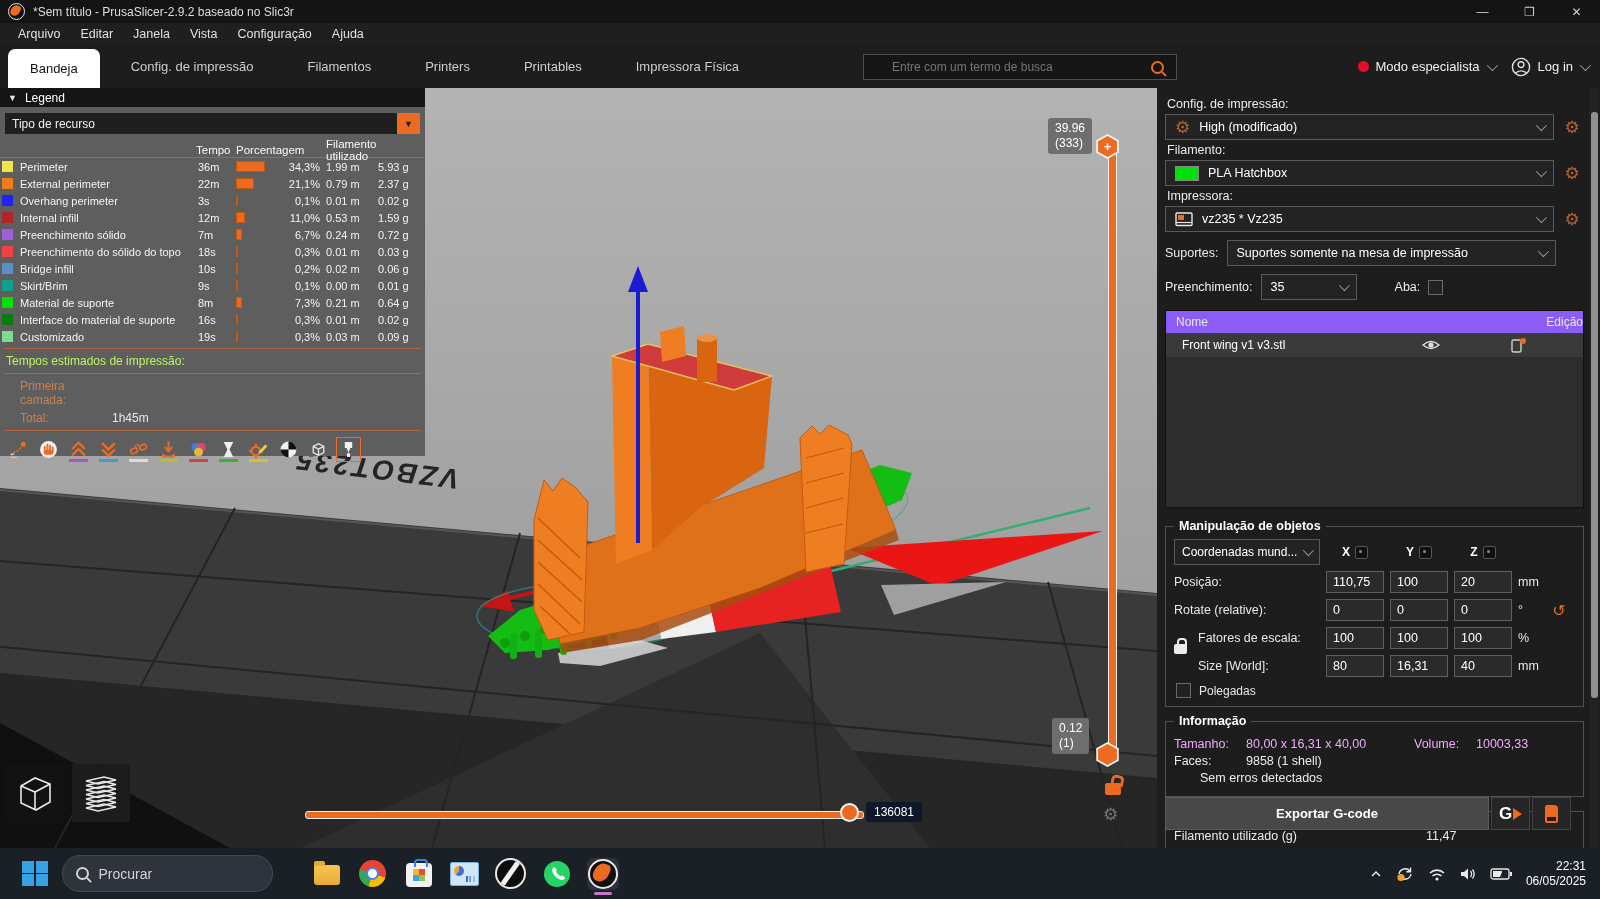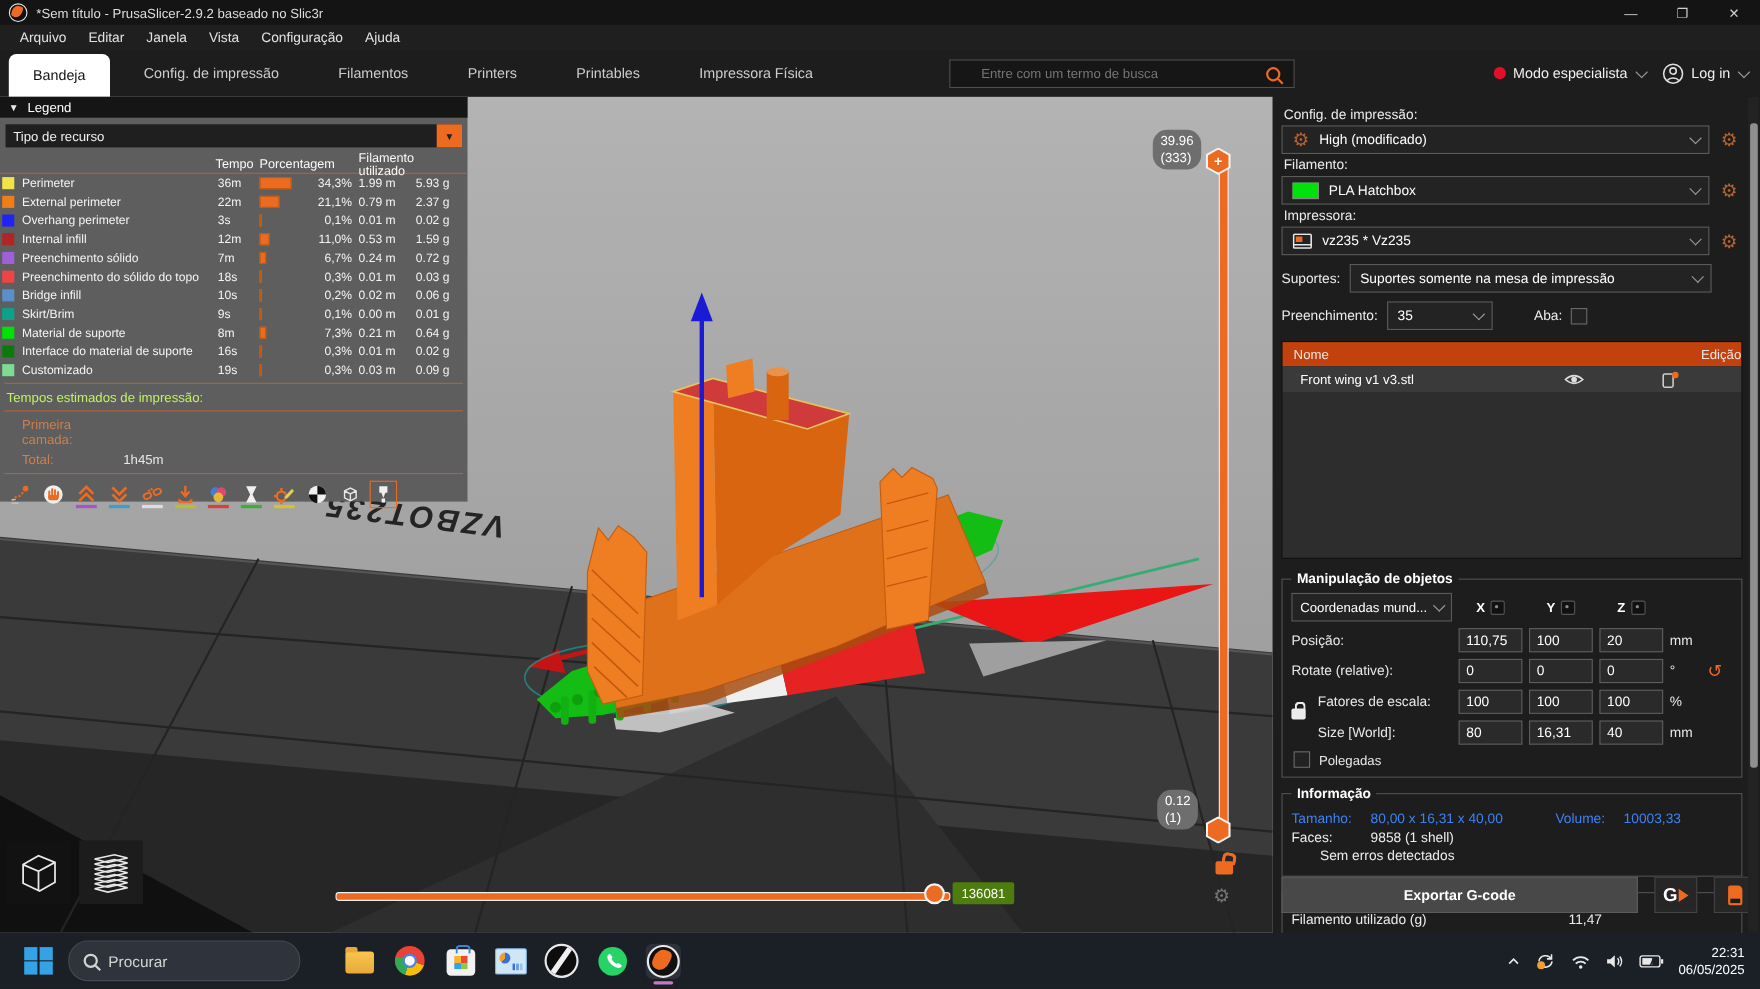--- a/index.html
+++ b/index.html
@@ -56,67 +56,67 @@
   .est-row .k{color:#cd7f4d;}
   .tbrow{display:flex;gap:5px;padding:3px 6px;margin-top:2px;}
   .tb-ic{width:25px;height:25px;position:relative;display:flex;align-items:center;justify-content:center;box-sizing:border-box;}
   .tb-ic .ul{position:absolute;bottom:0;left:3px;right:3px;height:3px;}
   .tb-ic.sel{border:1px solid #ED6B21;}
 
   
   .vtrack{position:absolute;left:1108px;top:58px;width:7px;height:608px;background:#ED6B21;border:1px solid #f2f2f2;border-radius:3px;}
   .hex{position:absolute;width:21px;height:21px;background:#ED6B21;clip-path:polygon(50% 0,95% 25%,95% 75%,50% 100%,5% 75%,5% 25%);display:flex;align-items:center;justify-content:center;color:#fff;font-weight:bold;font-size:13px;}
   .hexb{position:absolute;width:25px;height:25px;background:#f4f4f4;clip-path:polygon(50% 0,95% 25%,95% 75%,50% 100%,5% 75%,5% 25%);}
-  .vtip{position:absolute;background:#6e6e6e;color:#fff;border-radius:13px;padding:3px 7px;font-size:12px;line-height:15px;text-align:left;}
+  .vtip{position:absolute;background:#6e6e6e;color:#fff;border-radius:3px;padding:3px 7px;font-size:12px;line-height:15px;text-align:left;}
   .htrack{position:absolute;left:305px;top:723px;width:557px;height:6px;background:#ED6B21;border:1px solid #f0f0f0;border-radius:3px;}
   .hknob{position:absolute;left:840px;top:715px;width:19px;height:19px;background:#ED6B21;border:2px solid #f4f4f4;border-radius:50%;box-sizing:border-box;}
-  .htip{position:absolute;left:866px;top:714px;background:#4d7c0f;color:#fff;padding:3px 8px;font-size:12px;border-radius:2px;}
+  .htip{position:absolute;left:866px;top:714px;background:#0f172a;color:#fff;padding:3px 8px;font-size:12px;border-radius:2px;}
   .lock-open{position:absolute;left:1105px;top:695px;width:16px;height:12px;background:#ED6B21;border-radius:2px;}
   .lock-open::before{content:'';position:absolute;top:-8px;left:6px;width:7px;height:8px;border:3px solid #ED6B21;border-bottom:none;border-radius:5px 5px 0 0;transform:rotate(10deg);}
   .vgear{position:absolute;left:1103px;top:716px;font-size:17px;color:#777;}
   .viewbtn{position:absolute;width:58px;height:58px;background:#121212;display:flex;align-items:center;justify-content:center;}
 
   
   .sidebar{position:absolute;top:88px;left:1157px;width:443px;height:760px;background:#1d1d1d;box-sizing:border-box;padding:6px 16px 0 8px;}
   .sb-label{font-size:12.5px;color:#ececec;margin:3px 0 3px 2px;}
   .combo-row{display:flex;align-items:center;gap:6px;margin-bottom:2px;}
   .combo{flex:1;height:24px;background:#232323;border:1px solid #5a5a5a;display:flex;align-items:center;gap:9px;padding:0 9px;color:#fff;font-size:12.5px;}
   .combo .cdown{margin-left:auto;}
   .gear{font-size:17px;color:#b5622f;line-height:1;}
   .gear-btn{width:24px;display:flex;justify-content:center;}
   .fil-sw{width:22px;height:13px;border:1px solid #888;}
   .inline-row{display:flex;align-items:center;gap:8px;margin-top:8px;}
   .combo.tiny{flex:none;width:76px;}
   .chk{width:15px;height:15px;background:#222;border:1px solid #6a6a6a;box-sizing:border-box;flex:none;}
   .objtable{margin-top:10px;border:1px solid #101010;}
-  .othead{display:grid;grid-template-columns:1fr 44px 130px;background:#c2410c;color:#e8e8e8;height:22px;align-items:center;gap:26px;}
+  .othead{display:grid;grid-template-columns:1fr 44px 130px;background:#8b5cf6;color:#e8e8e8;height:22px;align-items:center;gap:26px;}
   .othead span{padding-left:10px;}
   .othead .c{text-align:right;padding:0;}
   .otrow{display:grid;grid-template-columns:1fr 44px 130px;background:#3a3a3a;height:24px;align-items:center;color:#fff;}
   .otrow .nm{padding-left:16px;}
   .otrow .c{display:flex;justify-content:center;}
   .otbody{height:150px;background:#2d2d2d;}
   .group{position:relative;border:1px solid #525252;margin-top:14px;padding:12px 8px 8px 8px;}
   .group-title{position:absolute;top:-8px;left:8px;background:#1d1d1d;padding:0 5px;font-weight:bold;font-size:12.5px;color:#fff;}
   .mrow{display:grid;grid-template-columns:146px 58px 58px 58px 26px 18px;gap:6px;align-items:center;margin-bottom:6px;}
   .mrow .lab{color:#e8e8e8;font-size:12.5px;}
   .mrow input{width:100%;height:22px;box-sizing:border-box;background:#2a2a2a;border:1px solid #5e5e5e;color:#fff;font-family:inherit;font-size:12.5px;padding:0 6px;}
   .axis-h{display:flex;align-items:center;justify-content:center;gap:5px;font-weight:bold;color:#fff;}
   .axis-ic{width:11px;height:11px;background:#111;border:1px solid #555;border-radius:2px;position:relative;}
   .axis-ic::after{content:'';position:absolute;left:3px;top:3px;width:3px;height:3px;background:#8a8a8a;border-radius:50%;}
   .coord-combo{height:24px;background:#232323;border:1px solid #5a5a5a;display:flex;align-items:center;padding:0 7px;color:#fff;gap:6px;}
   .undo{color:#ED6B21;font-size:16px;text-align:center;}
   .lockw{position:absolute;left:8px;top:117px;width:13px;height:10px;background:#ececec;border-radius:2px;}
   .lockw::before{content:'';position:absolute;top:-6px;left:2.5px;width:6px;height:6px;border:2px solid #ececec;border-bottom:none;border-radius:4px 4px 0 0;}
   .scale-lab{padding-left:24px;}
   .chkrow{display:flex;align-items:center;gap:8px;margin:4px 0 0 2px;color:#e8e8e8;}
-  .irow{display:grid;grid-template-columns:72px 168px 62px 1fr;margin:3px 0;font-size:12.5px;color:#3b82f6;}
+  .irow{display:grid;grid-template-columns:72px 168px 62px 1fr;margin:3px 0;font-size:12.5px;color:#f0abfc;}
   .irow2{display:grid;grid-template-columns:72px 1fr;margin:3px 0;font-size:12.5px;color:#ececec;}
   .srow{display:grid;grid-template-columns:252px 1fr;margin:5px 0;font-size:12.5px;color:#ececec;}
-  .export-row{position:absolute;left:8px;top:709px;display:flex;gap:15px;align-items:flex-start;}
+  .export-row{position:absolute;left:8px;top:709px;display:flex;gap:2px;align-items:flex-start;}
   .export-btn{width:322px;height:31px;background:#484848;border:1px solid #5c5c5c;color:#fff;font-weight:bold;font-size:13px;display:flex;align-items:center;justify-content:center;}
   .sq-btn{width:37px;height:31px;background:#262626;border:1px solid #444;display:flex;align-items:center;justify-content:center;gap:1px;}
   .g-letter{color:#fff;font-weight:bold;font-size:17px;}
   .g-play{width:0;height:0;border-left:9px solid #ED6B21;border-top:6px solid transparent;border-bottom:6px solid transparent;}
   .sd{width:13px;height:18px;background:#ED6B21;border-radius:2px 4px 2px 2px;position:relative;}
   .sd::after{content:'';position:absolute;left:2px;bottom:2px;width:9px;height:4px;background:#1d1d1d;}
   .sb-scroll{position:absolute;right:1px;top:0;width:10px;height:760px;background:#222;}
   .sb-thumb{position:absolute;right:1.5px;top:24px;width:7px;height:586px;background:#8f8f8f;border-radius:3px;}
 
   

